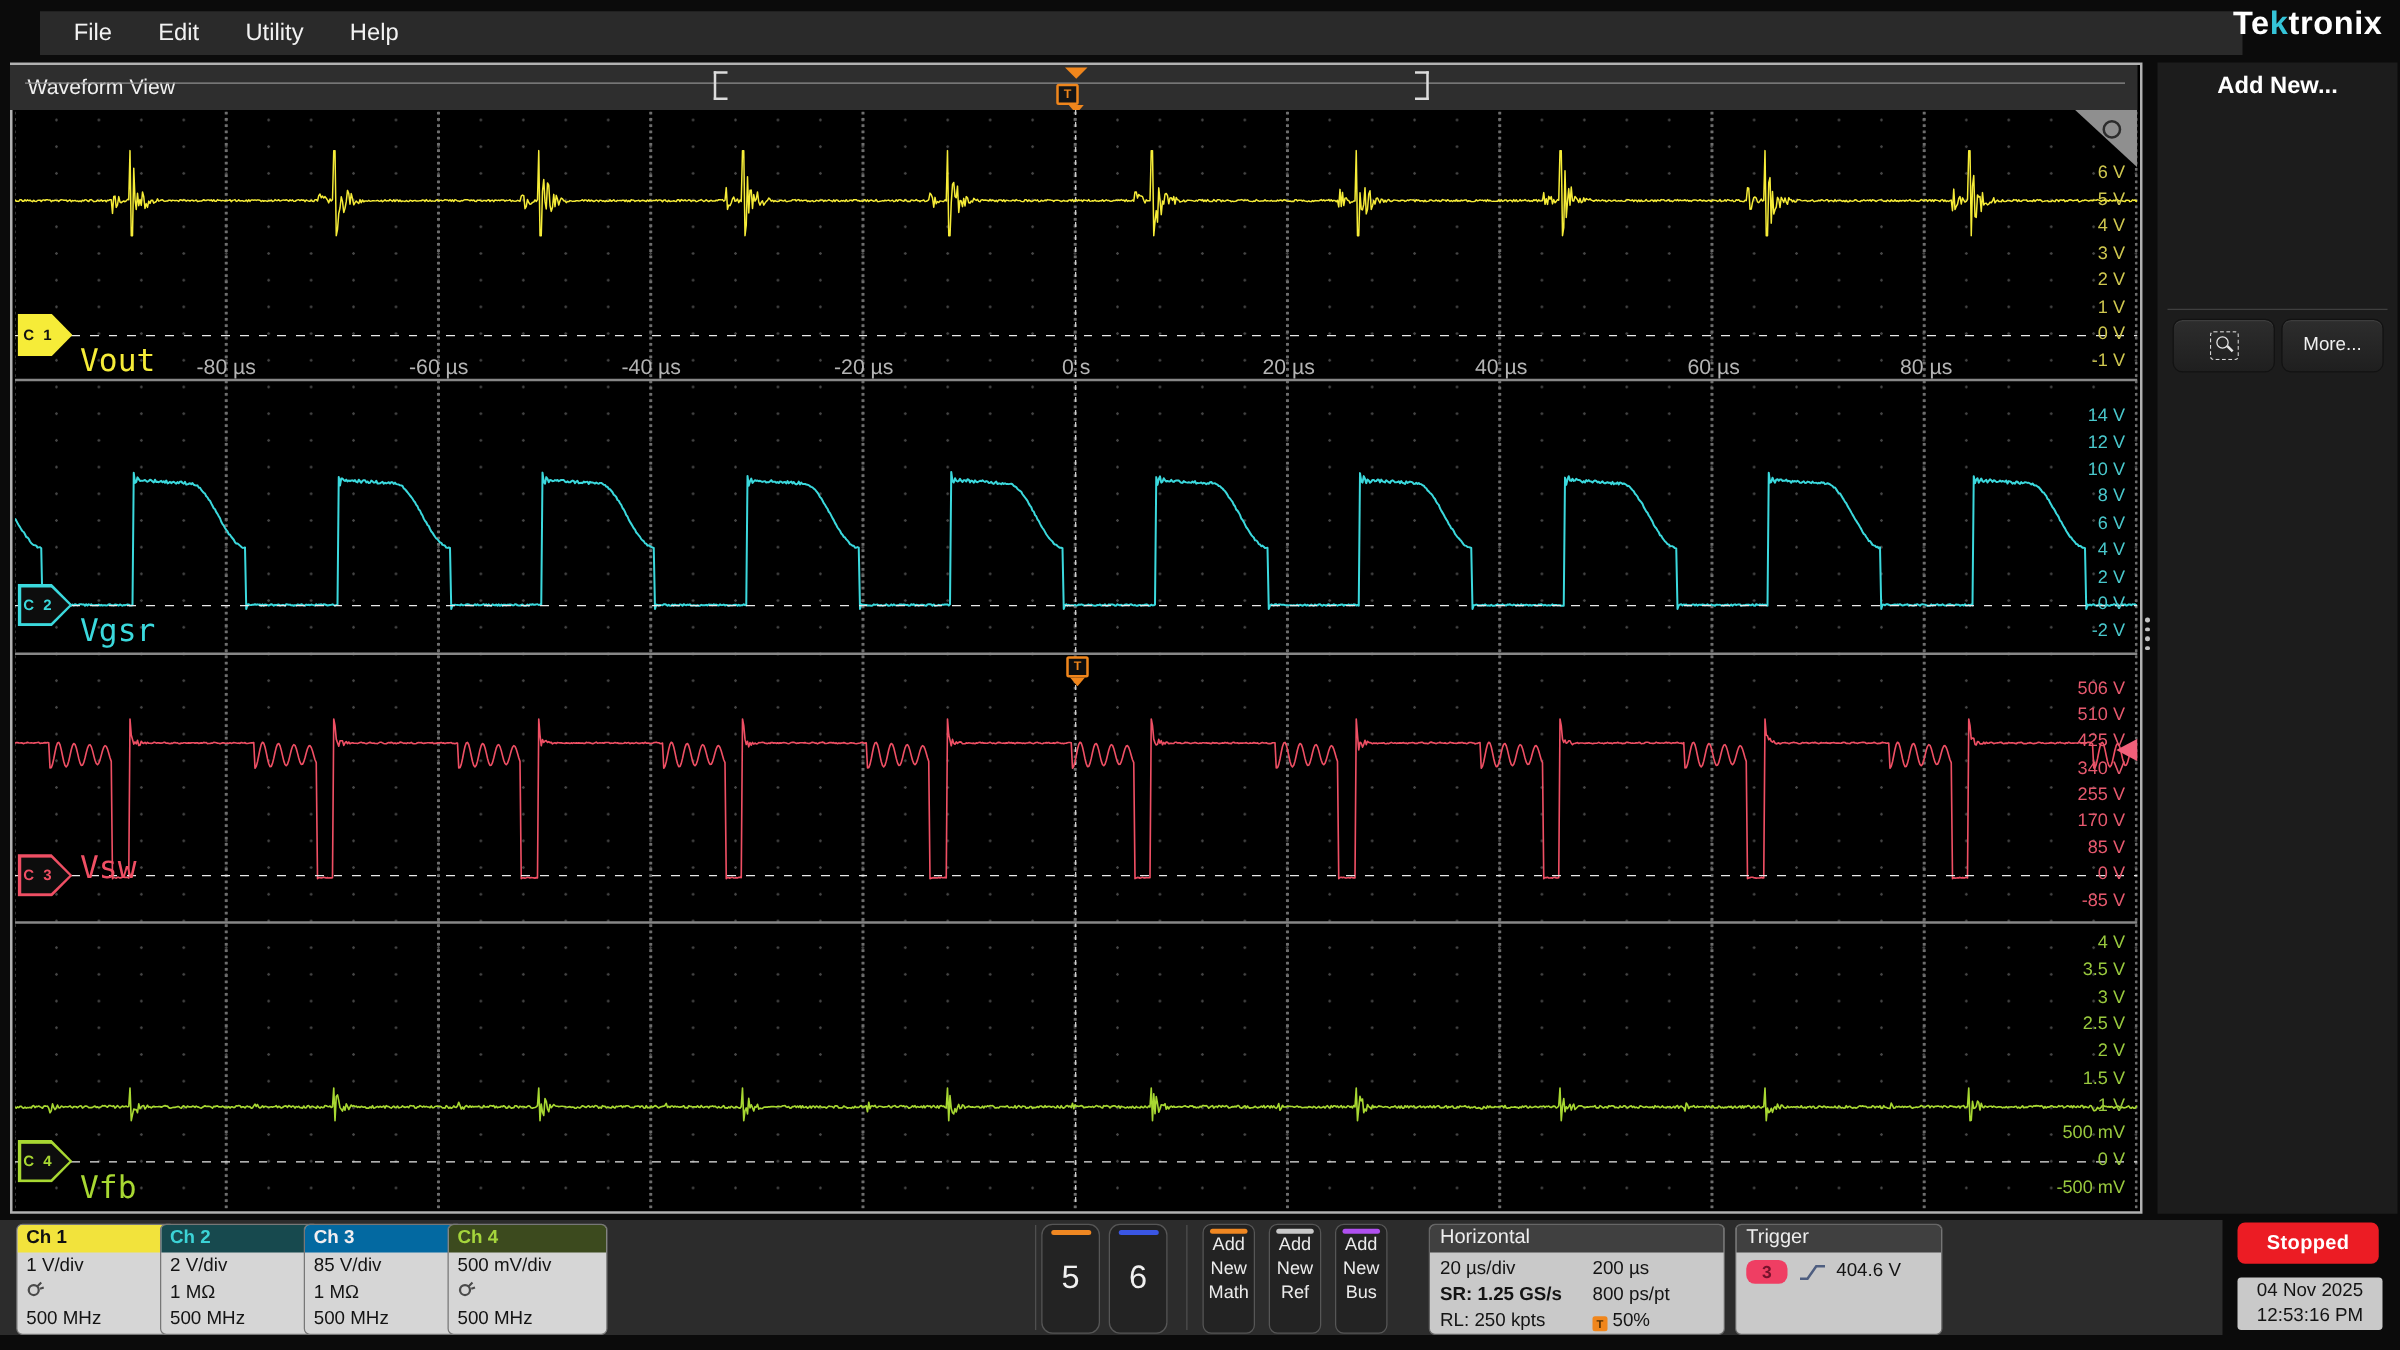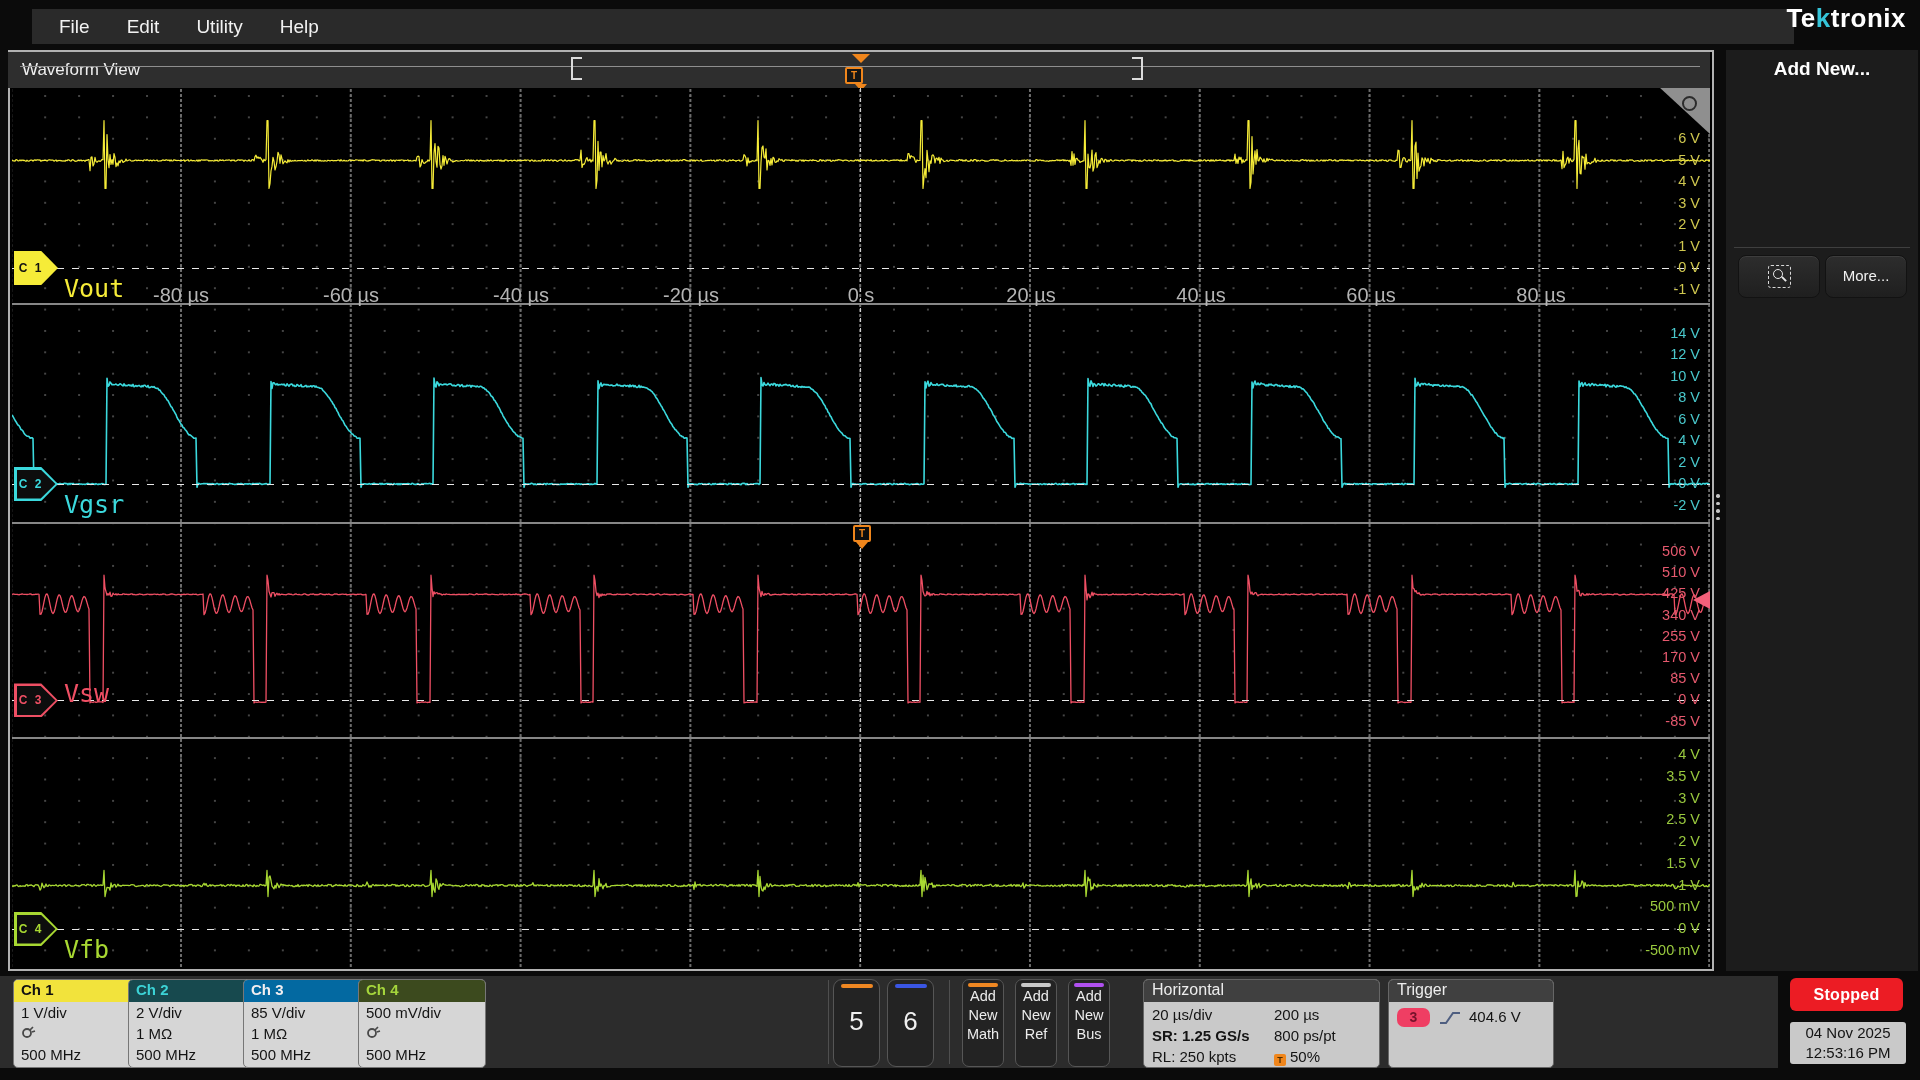--- a/index.html
+++ b/index.html
@@ -27,21 +27,21 @@
     background-image:
       radial-gradient(circle,#6e6e6e 1.1px,transparent 1.5px),
       radial-gradient(circle,#454545 .9px,transparent 1.2px);
     background-size:169.8px 5px,33.96px 21.37px;
     background-position:84.1px 0px,16.2px -2.7px;}
   #ctrline{left:848px;top:0;width:1px;height:879px;background:repeating-linear-gradient(180deg,#cfcfcf 0 4px,transparent 4px 10px);}
   .sep{left:0;width:1698px;height:2px;background:#878787;}
   .zline{left:0;width:1698px;height:1px;background:repeating-linear-gradient(90deg,#e8e8e8 0 7px,transparent 7px 15px);}
   #wave-svg{position:absolute;left:0;top:0;}
   .vlabel{right:10px;font-size:14.5px;white-space:nowrap;text-align:center;}
-  .tlabel{font-size:20px;color:#b4b4b4;transform:translateX(-50%);white-space:nowrap;}
+  .tlabel{font-size:17px;color:#b4b4b4;transform:translateX(-50%);white-space:nowrap;}
   .chbadge{left:2px;width:44px;height:34px;}
   .chbadge .outer{position:absolute;inset:0;clip-path:polygon(0 0,62% 0,100% 50%,62% 100%,0 100%);}
   .chbadge .inner{position:absolute;inset:2.5px 2.5px 2.5px 2.5px;clip-path:polygon(0 0,62% 0,100% 50%,62% 100%,0 100%);}
   .chbadge .txt{position:absolute;left:0;top:0;width:34px;height:34px;display:flex;align-items:center;justify-content:center;font-size:12px;font-weight:bold;letter-spacing:2px;}
   .chname{font-family:"DejaVu Sans Mono","Liberation Mono",monospace;font-size:25px;left:52px;}
   #cornerzoom{right:0;top:0;width:58px;height:46px;clip-path:polygon(14% 0,100% 0,100% 100%);background:#8f8f8f;}
   #cz-circ{right:13px;top:8px;width:11px;height:11px;border:2.5px solid #2c2c2c;border-radius:50%;}
   #cz-handle{right:24px;top:21px;width:9px;height:2.5px;background:#2c2c2c;transform:rotate(45deg);}
   #tflag{left:841px;top:437px;width:14px;height:13px;border:2px solid #f0861c;border-radius:2px;background:#0d0d0d;color:#f0861c;font-weight:bold;font-size:10px;text-align:center;line-height:13px;}
   #tflagtail{left:844px;top:454px;width:0;height:0;border-left:6px solid transparent;border-right:6px solid transparent;border-top:7px solid #f0861c;}

